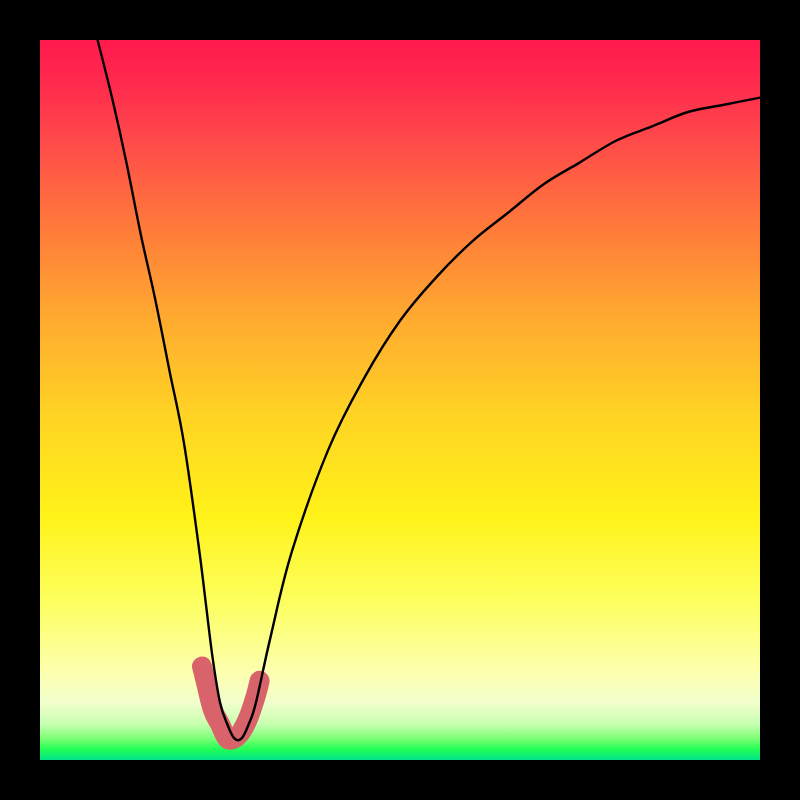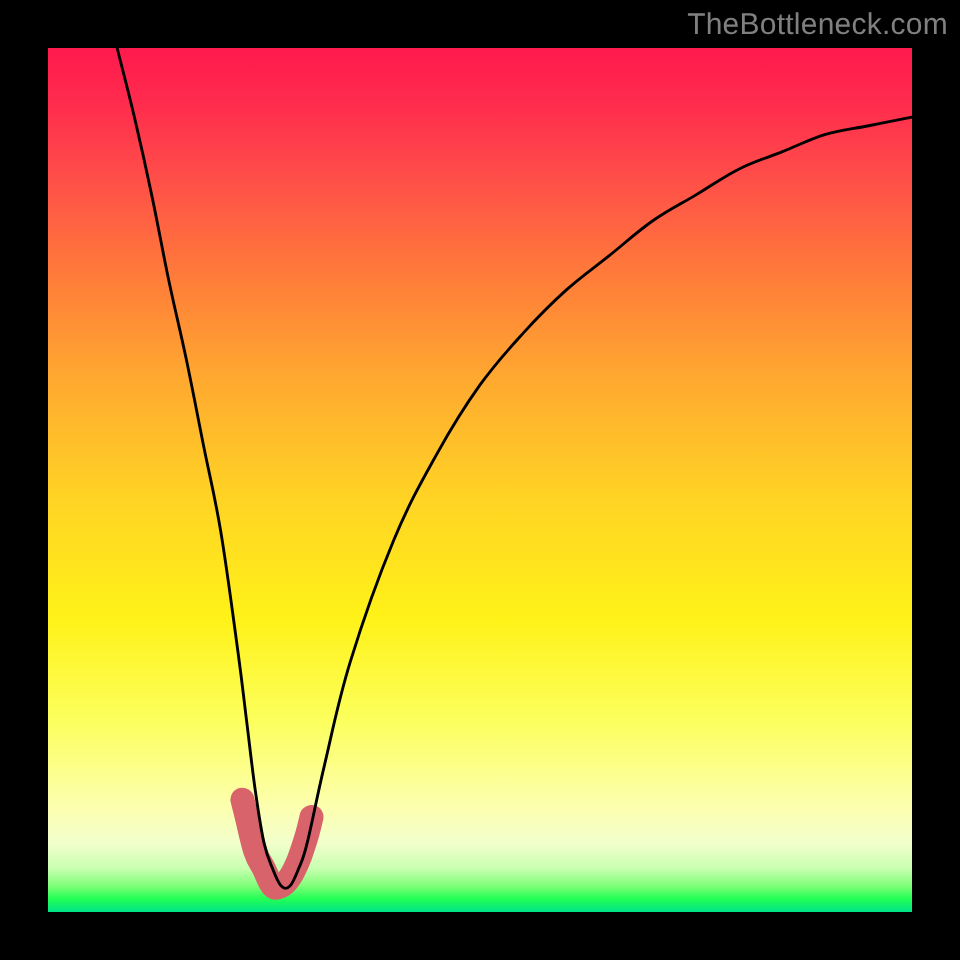--- a/index.html
+++ b/index.html
@@ -57,20 +57,19 @@
     top: 0;
     width: 720px;
     height: 720px;
     overflow: visible;
   }
 </style>
 </head>
 <body>
 
 <div class="frame">
-  <div class="watermark">TheBottleneck.com</div>
   <div class="plot">
     <svg class="curve" viewBox="0 0 720 720" preserveAspectRatio="none">
       <path id="highlight-path" fill="none" stroke="#d9636a" stroke-width="20" stroke-linecap="round" stroke-linejoin="round" d="M 162.00 626.40 C 162.65 628.99, 163.66 633.02, 165.60 640.80 C 167.54 648.58, 170.21 661.82, 172.80 669.60 C 175.39 677.38, 177.41 678.82, 180.00 684.00 C 182.59 689.18, 184.61 695.81, 187.20 698.40 C 189.79 700.99, 191.81 699.70, 194.40 698.40 C 196.99 697.10, 199.01 695.09, 201.60 691.20 C 204.19 687.31, 206.21 683.28, 208.80 676.80 C 211.39 670.32, 214.06 661.68, 216.00 655.20 C 217.94 648.72, 218.95 643.39, 219.60 640.80"></path>
       <path id="main-path" fill="none" stroke="#000000" stroke-width="2.4" stroke-linecap="round" stroke-linejoin="round" d="M 57.60 0.00 C 60.19 10.37, 66.82 35.57, 72.00 57.60 C 77.18 79.63, 81.22 97.78, 86.40 122.40 C 91.58 147.02, 95.62 169.78, 100.80 194.40 C 105.98 219.02, 110.02 234.58, 115.20 259.20 C 120.38 283.82, 124.42 305.28, 129.60 331.20 C 134.78 357.12, 138.82 372.10, 144.00 403.20 C 149.18 434.30, 154.51 475.49, 158.40 504.00 C 162.29 532.51, 163.01 540.86, 165.60 561.60 C 168.19 582.34, 170.21 601.06, 172.80 619.20 C 175.39 637.34, 177.41 650.74, 180.00 662.40 C 182.59 674.06, 184.61 677.52, 187.20 684.00 C 189.79 690.48, 191.81 695.81, 194.40 698.40 C 196.99 700.99, 199.01 700.99, 201.60 698.40 C 204.19 695.81, 206.21 690.48, 208.80 684.00 C 211.39 677.52, 212.11 677.95, 216.00 662.40 C 219.89 646.85, 223.92 624.82, 230.40 597.60 C 236.88 570.38, 241.63 544.90, 252.00 511.20 C 262.37 477.50, 275.04 441.50, 288.00 410.40 C 300.96 379.30, 311.04 361.73, 324.00 338.40 C 336.96 315.07, 347.04 298.94, 360.00 280.80 C 372.96 262.66, 383.04 251.86, 396.00 237.60 C 408.96 223.34, 419.04 213.26, 432.00 201.60 C 444.96 189.94, 455.04 183.17, 468.00 172.80 C 480.96 162.43, 491.04 153.07, 504.00 144.00 C 516.96 134.93, 527.04 130.18, 540.00 122.40 C 552.96 114.62, 563.04 107.28, 576.00 100.80 C 588.96 94.32, 599.04 91.58, 612.00 86.40 C 624.96 81.22, 635.04 75.89, 648.00 72.00 C 660.96 68.11, 671.04 67.39, 684.00 64.80 C 696.96 62.21, 713.52 58.90, 720.00 57.60"></path>
     </svg>
   </div>
 </div>
 
 </body></html>

